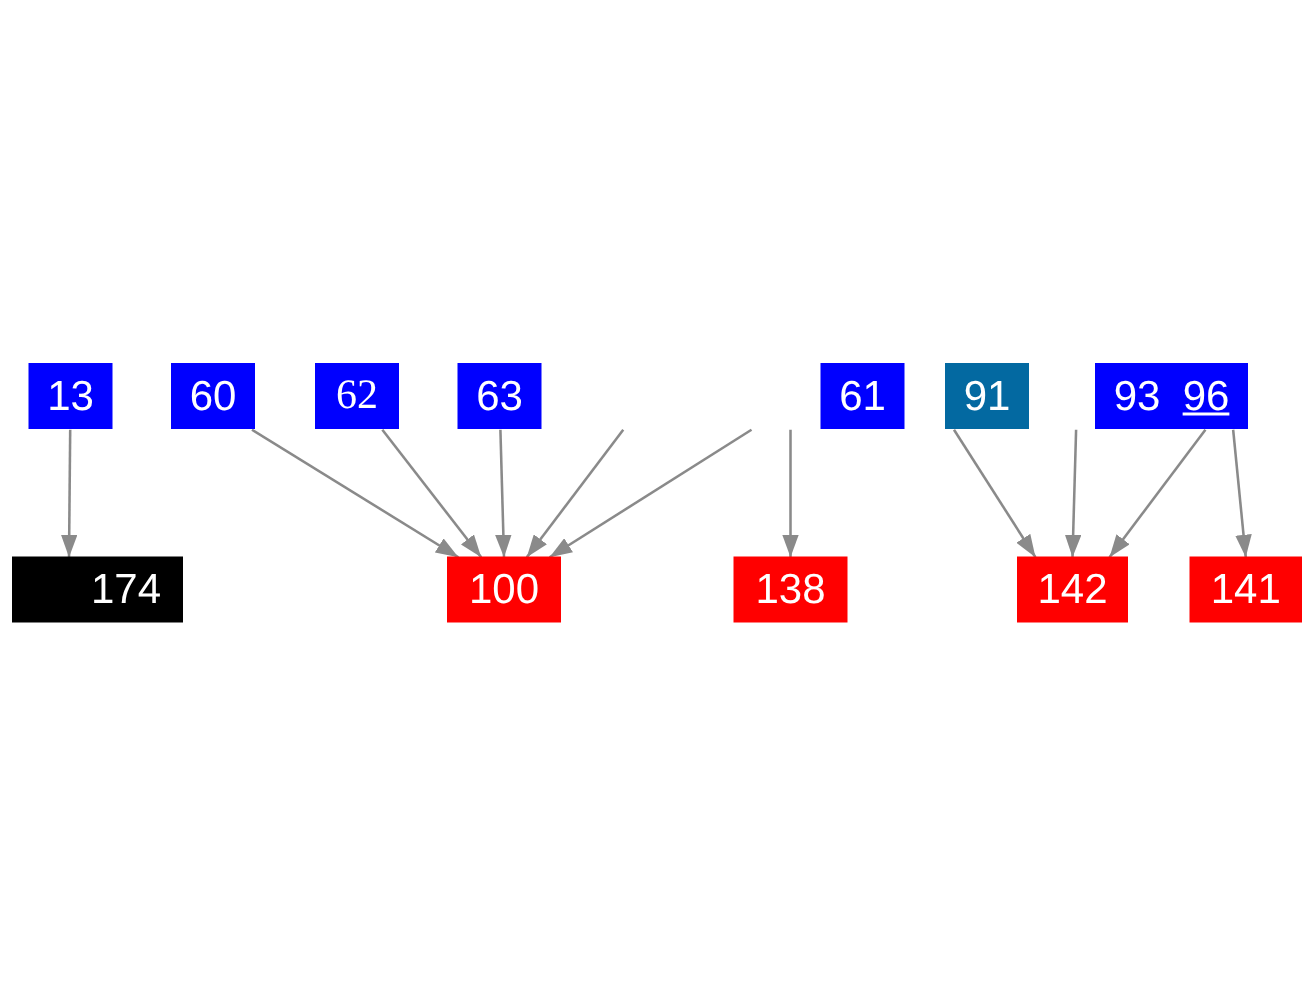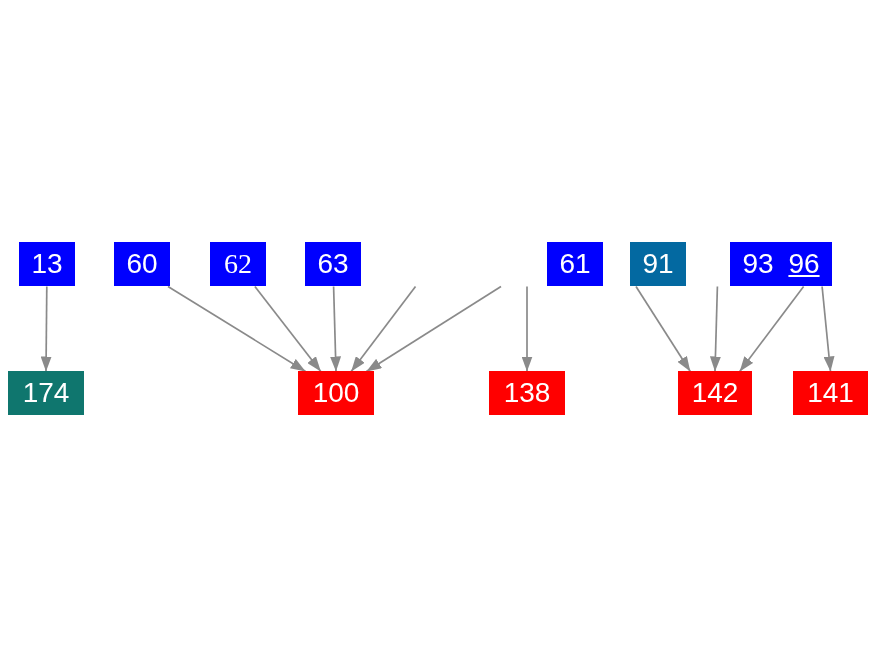--- a/index.html
+++ b/index.html
@@ -63,19 +63,19 @@
   </svg>
   <div class="node-layer">
       <div class="node" style="left: 19px; top: 242px; width: 56px; height: 44px; background: rgb(0, 0, 255); color: rgb(255, 255, 255);">13</div>
       <div class="node" style="left: 114px; top: 242px; width: 56px; height: 44px; background: rgb(0, 0, 255); color: rgb(255, 255, 255);">60</div>
       <div class="node" style="left: 210px; top: 242px; width: 56px; height: 44px; background: rgb(0, 0, 255); color: rgb(255, 255, 255); font-family: Liberation Serif, serif;">62</div>
       <div class="node" style="left: 305px; top: 242px; width: 56px; height: 44px; background: rgb(0, 0, 255); color: rgb(255, 255, 255);">63</div>
       <div class="node" style="left: 499px; top: 242px; width: 56px; height: 44px; background: rgb(0, 0, 255); color: rgb(255, 255, 255); margin-left: 48px;">61</div>
       <div class="node" style="left: 594px; top: 242px; width: 56px; height: 44px; background: #0369a1; color: rgb(255, 255, 255); margin-left: 36px;">91</div>
       <div class="node" style="left: 730px; top: 242px; width: 56px; height: 44px; background: rgb(0, 0, 255); color: rgb(255, 255, 255);">93</div>
       <div class="node" style="left: 776px; top: 242px; width: 56px; height: 44px; background: rgb(0, 0, 255); color: rgb(255, 255, 255); text-decoration: underline;">96</div>
-      <div class="node" style="left: 8px; top: 371px; width: 76px; height: 44px; background: #0f766e; color: rgb(255, 255, 255);">174</div>
+      <div class="node" style="left: 8px; top: 371px; width: 76px; height: 44px; background: #000000; color: rgb(255, 255, 255); padding-left: 38px;">174</div>
       <div class="node" style="left: 298px; top: 371px; width: 76px; height: 44px; background: rgb(255, 0, 0); color: rgb(255, 255, 255);">100</div>
       <div class="node" style="left: 489px; top: 371px; width: 76px; height: 44px; background: rgb(255, 0, 0); color: rgb(255, 255, 255);">138</div>
       <div class="node" style="left: 678px; top: 371px; width: 74px; height: 44px; background: rgb(255, 0, 0); color: rgb(255, 255, 255);">142</div>
       <div class="node" style="left: 793px; top: 371px; width: 75px; height: 44px; background: rgb(255, 0, 0); color: rgb(255, 255, 255);">141</div>
     </div>
 </div>
 
 </body></html>

